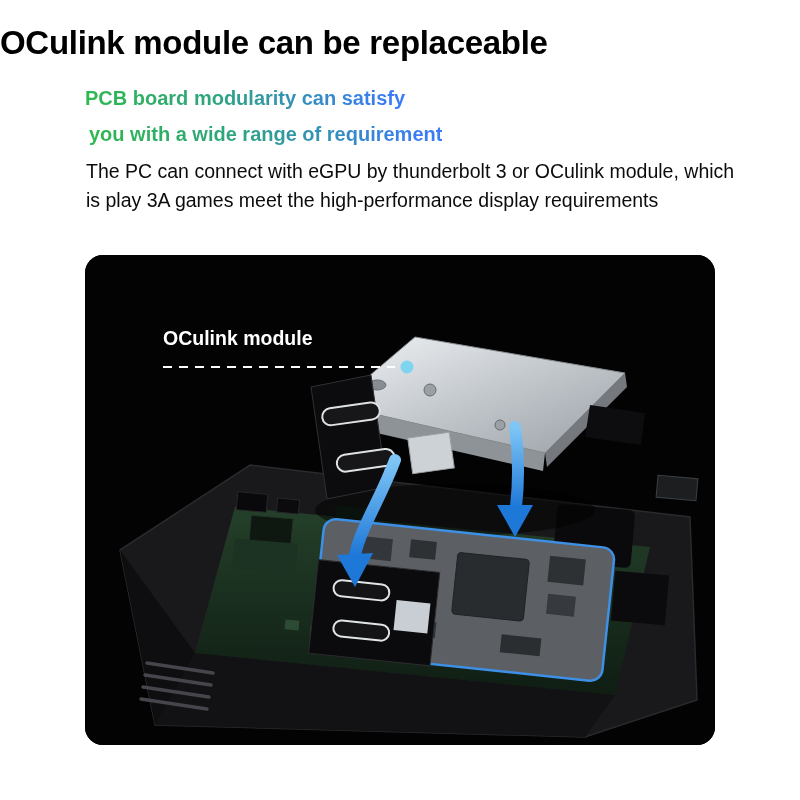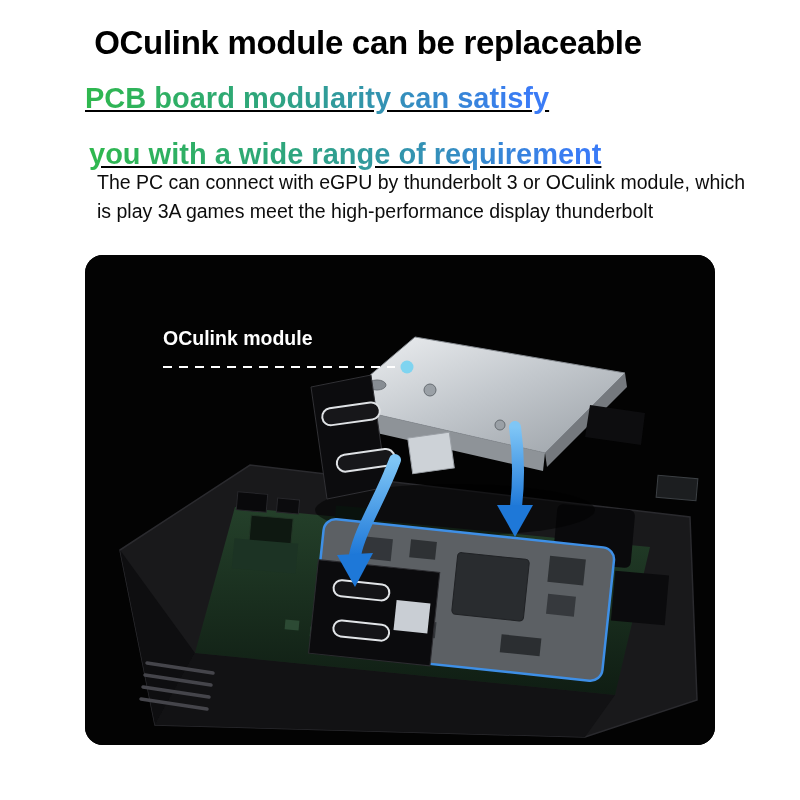--- a/index.html
+++ b/index.html
@@ -1,45 +1,45 @@
 <!DOCTYPE html>
 <html><head>
 <meta charset="utf-8">
 <style>
   html,body{margin:0;padding:0;background:#ffffff;}
   .page{position:relative;width:800px;height:800px;background:#ffffff;overflow:hidden;
         font-family:"Liberation Sans",sans-serif;}
-  .title{position:absolute;top:24px;left:0;width:736px;text-align:center;margin:0;
+  .title{position:absolute;top:24px;left:0;width:736px;margin:0;
          font-size:33px;font-weight:700;color:#000;letter-spacing:-0.3px;}
-  .subtitle{position:absolute;top:80px;left:85px;font-size:29px;font-weight:600;line-height:36px;text-decoration:underline;}
+  .subtitle{position:absolute;top:80px;left:85px;font-size:20px;font-weight:600;line-height:36px;}
   .grad-line{width:max-content;
       background:linear-gradient(90deg,#2fb84e 0%,#2ea57e 40%,#3a7bf6 95%);
       -webkit-background-clip:text;background-clip:text;color:transparent;}
-  .grad-line.l2{margin-left:4px;margin-top:20px;}
-  .desc{position:absolute;top:156px;left:85px;margin:12px;font-size:19.5px;line-height:29px;color:#0c0c0c;}
+  .grad-line.l2{margin-left:4px;}
+  .desc{position:absolute;top:156px;left:85px;margin:1px;font-size:19.5px;line-height:29px;color:#0c0c0c;}
   .figure{position:absolute;top:255px;left:85px;width:630px;height:490px;border-radius:18px;
           overflow:hidden;background:#000;}
   .figure svg{display:block;}
   svg text{font-family:"Liberation Sans",sans-serif;}
 </style>
 </head>
 <body>
 
 <div class="page">
 
   <h1 class="title">OCulink module can be replaceable</h1>
 
   <div class="subtitle">
     <div class="grad-line">PCB board modularity can satisfy</div>
     <div class="grad-line l2">you with a wide range of requirement</div>
   </div>
 
   <p class="desc">
     <span>The PC can connect with eGPU by thunderbolt 3 or OCulink module, which</span><br>
-    <span>is play 3A games meet the high-performance display thunderbolt</span><br>
+    <span>is play 3A games meet the high-performance display requirements</span><br>
   </p>
 
   <div class="figure">
     <svg viewBox="0 0 630 490" width="630" height="490">
       <defs>
         <linearGradient id="metal" x1="0" y1="0" x2="1" y2="1">
           <stop offset="0" stop-color="#f0f2f4"></stop>
           <stop offset="0.5" stop-color="#c3c8cd"></stop>
           <stop offset="1" stop-color="#9aa0a6"></stop>
         </linearGradient>

